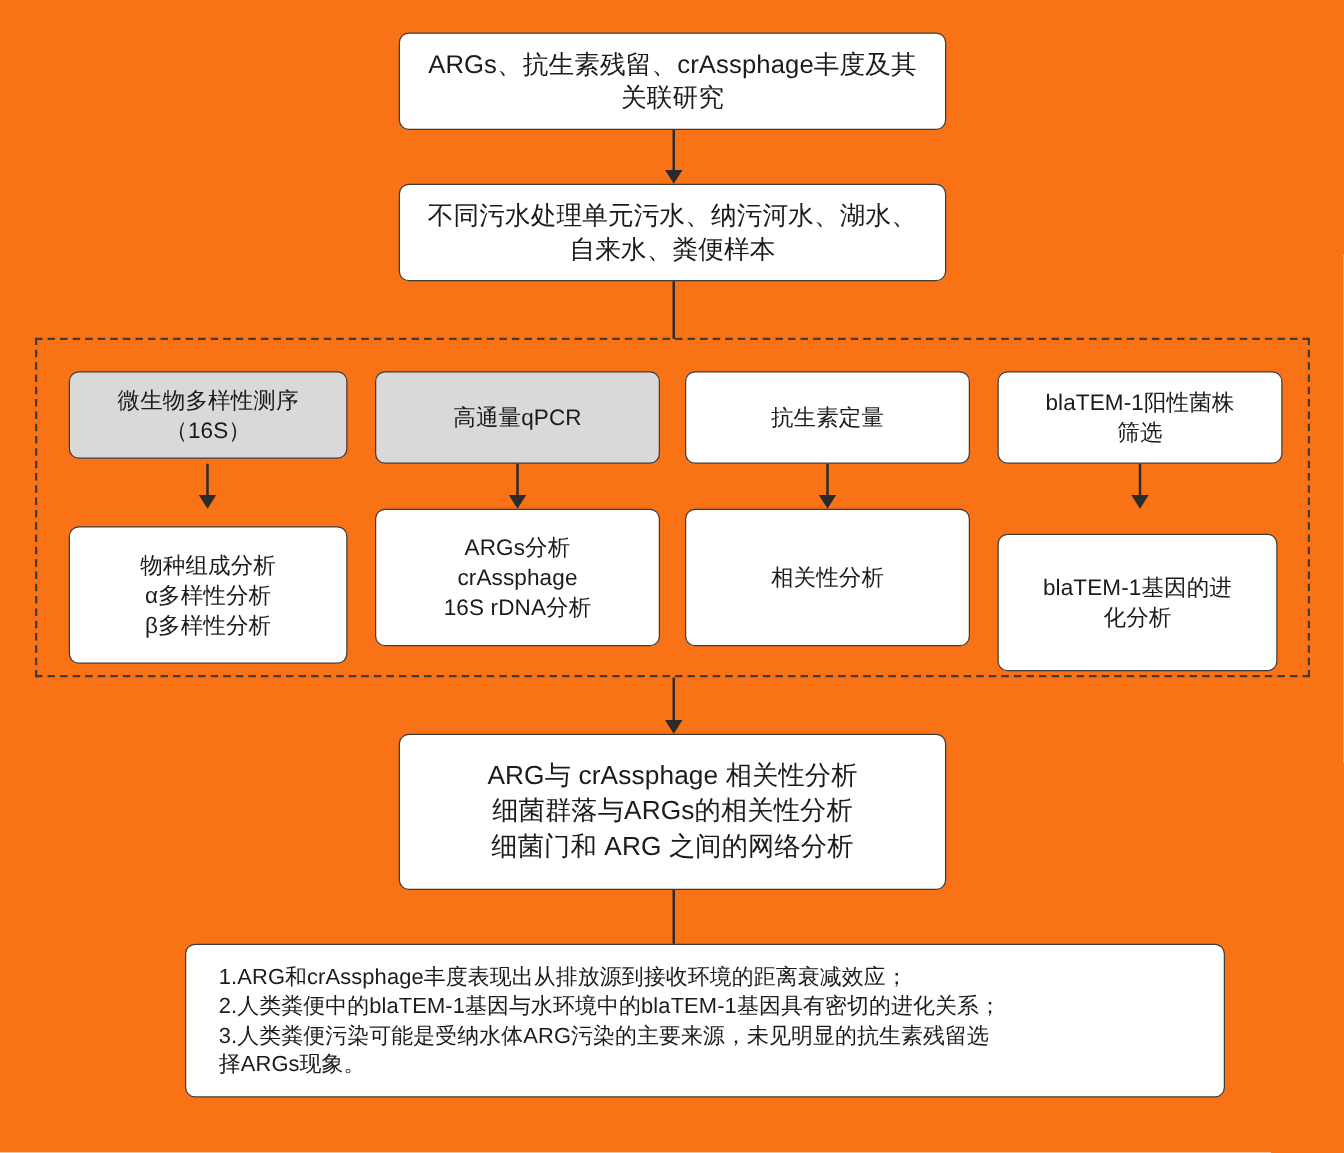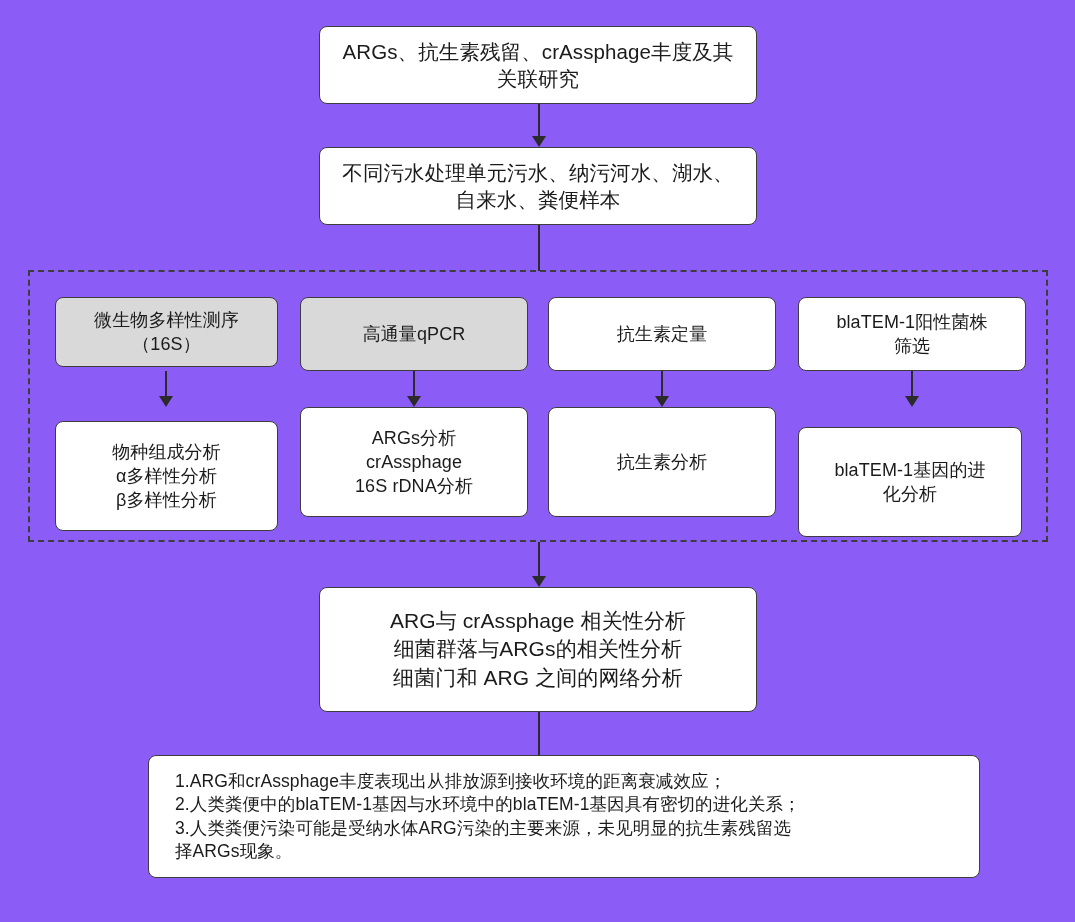--- a/index.html
+++ b/index.html
@@ -7,21 +7,21 @@
     padding: 0;
     background: #ffffff;
   }
   body {
     font-family: "Liberation Sans", "DejaVu Sans", sans-serif;
   }
   #canvas {
     position: relative;
     width: 1075px;
     height: 922px;
-    background: #8b5cf6;
+    background: #f97316;
     overflow: hidden;
   }
 
   
   .node {
     position: absolute;
     box-sizing: border-box;
     border: 1.6px solid #3d3d3d;
     border-radius: 8px;
     background: #ffffff;
@@ -152,21 +152,21 @@
     <span class="txt">物种组成分析
 α多样性分析
 β多样性分析</span>
   </div>
   <div class="node fs-18" style="left:300px; top:407px; width:228px; height:110px;">
     <span class="txt">ARGs分析
 crAssphage
 16S rDNA分析</span>
   </div>
   <div class="node fs-18" style="left:548px; top:407px; width:228px; height:110px;">
-    <span class="txt">抗生素分析</span>
+    <span class="txt">相关性分析</span>
   </div>
   <div class="node fs-18" style="left:798px; top:427px; width:224px; height:110px;">
     <span class="txt">blaTEM-1基因的进
 化分析</span>
   </div>
 
   <div class="connector" style="left:538px; top:542px; width:2.4px; height:45px;">
     <div class="conn-line" style="height:35px;"></div>
     <div class="arrow-head" style="top:34px;"></div>
   </div>

